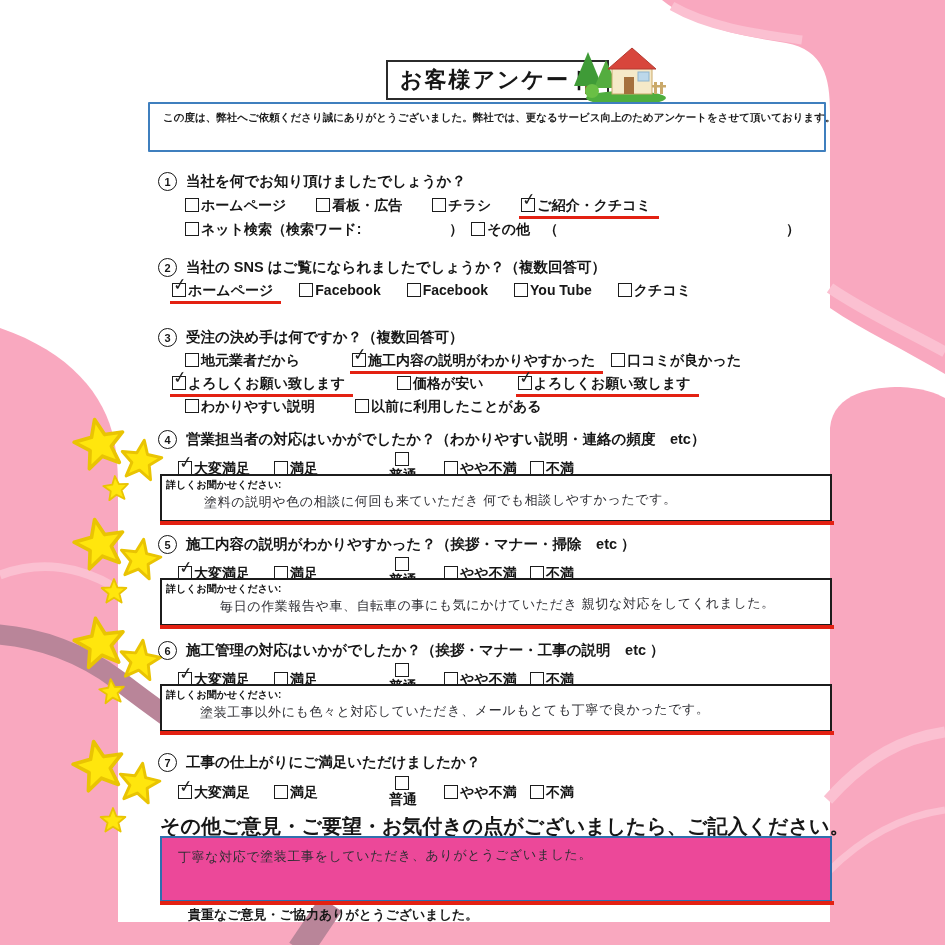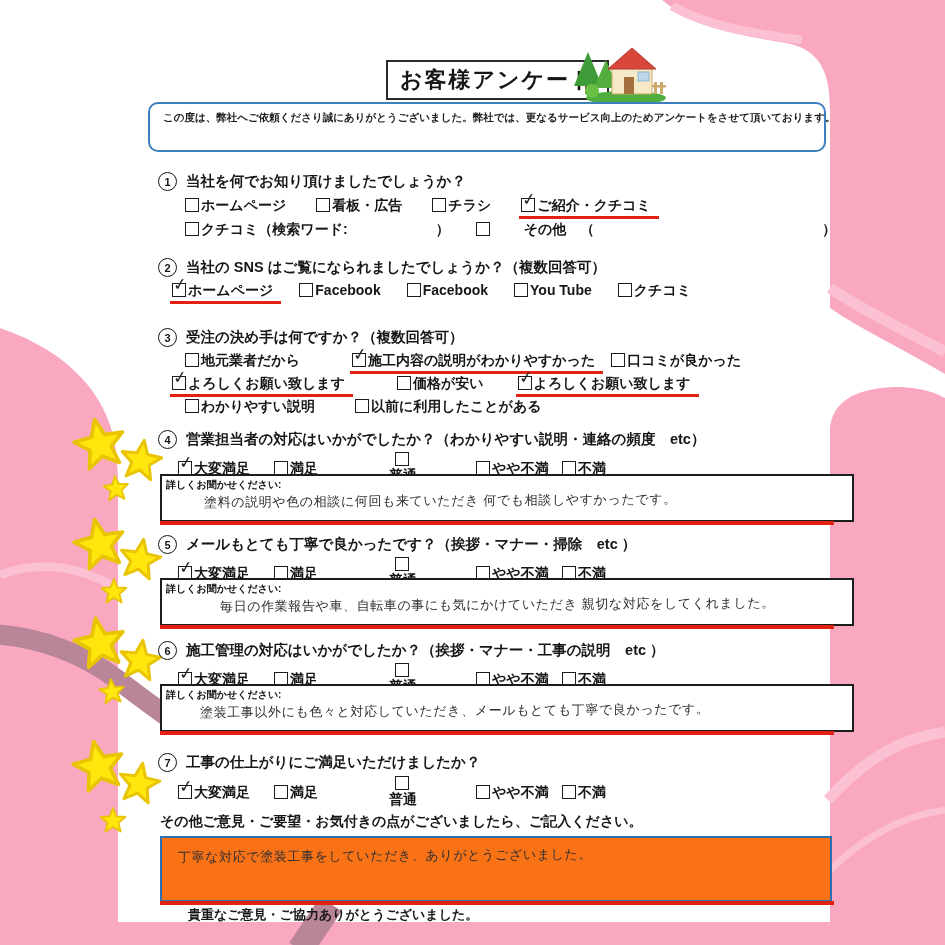--- a/index.html
+++ b/index.html
@@ -9,62 +9,62 @@
   .layer{position:absolute;left:0;top:0;}
   #content{position:absolute;left:0;top:0;width:945px;height:945px;z-index:3;color:#161616;}
 
   
   .title-box{position:absolute;left:386px;top:60px;border:2px solid #2b2b2b;background:#fff;
     padding:4px 12px;font-size:22px;font-weight:700;letter-spacing:2px;line-height:28px;}
   .house{position:absolute;left:568px;top:44px;}
 
   
   .intro-box{position:absolute;left:148px;top:102px;width:648px;height:36px;border:2px solid #3f7fbe;
-    border-radius:10px;padding:5px 13px;background:#fff;}
+    border-radius:1px;padding:5px 13px;background:#fff;}
   .intro-box p{margin:0;font-size:10.5px;font-weight:600;line-height:17px;white-space:nowrap;color:#1c1c1c;}
 
   
   .q-head{position:absolute;left:158px;display:flex;align-items:center;gap:9px;font-size:14.5px;font-weight:700;white-space:nowrap;}
   .qnum{width:17px;height:17px;border:1.5px solid #161616;border-radius:50%;display:inline-flex;
     align-items:center;justify-content:center;font-size:11px;font-weight:700;flex:0 0 auto;}
 
   
   .row{position:absolute;display:flex;align-items:center;font-size:14px;font-weight:700;white-space:nowrap;justify-content:flex-end;}
   .opt{display:inline-flex;align-items:center;position:relative;}
   .lb{line-height:18px;}
   .cb{position:relative;display:inline-block;width:12px;height:12px;border:1.7px solid #1c1c1c;
     margin-right:2px;flex:0 0 auto;background:#fff;}
   .tick{position:absolute;left:0px;top:-8px;font-style:normal;font-size:17px;font-weight:400;
     color:#222;transform:rotate(-8deg);line-height:1;}
   .opt.u::after{content:"";position:absolute;left:-2px;right:-8px;bottom:-5px;height:3.5px;background:#e32112;}
 
   #q1r1{gap:30px;} 
   #q1r2 .opt:nth-child(2){margin-left:88px;}
-  #q1r2 .opt:nth-child(3){margin-left:26px;gap:32px;}
+  #q1r2 .opt:nth-child(3){margin-left:8px;}
   #q1r2 .opt:nth-child(4){margin-left:228px;}
   #q2r1{gap:26px;}
   #q3r1 .opt:nth-child(2){margin-left:52px;}
   #q3r1 .opt:nth-child(3){margin-left:16px;}
   #q3r2 .opt:nth-child(2){margin-left:52px;}
   #q3r2 .opt:nth-child(3){margin-left:34px;}
   #q3r3 .opt:nth-child(2){margin-left:40px;}
   .row.sat .opt:nth-child(1){width:96px;}
   .row.sat .opt:nth-child(2){width:88px;}
   .row.sat .opt:nth-child(3){width:82px;flex-direction:column;}
-  .row.sat .opt:nth-child(4){width:86px;margin-left:32px;}
-
-  
-  .cbox{position:absolute;left:160px;width:668px;height:44px;border:2.4px solid #1c1c1c;background:#fff;padding-left:22px;}
+  .row.sat .opt:nth-child(4){width:86px;}
+
+  
+  .cbox{position:absolute;left:160px;width:668px;height:44px;border:2.4px solid #1c1c1c;background:#fff;}
   .cbox .pl{position:absolute;left:4px;top:2px;font-size:10px;font-weight:700;color:#111;}
   .hand{position:absolute;font-size:13px;letter-spacing:0.6px;color:#2e2e33;white-space:nowrap;
     transform:rotate(-0.4deg);font-weight:400;}
   .redbar{position:absolute;left:160px;width:674px;height:4px;background:#e32112;}
 
-  .other-label{position:absolute;left:160px;top:813px;font-size:14px;font-weight:700;white-space:nowrap;}
-  .bluebox{position:absolute;left:160px;top:836px;width:668px;height:62px;border:2px solid #2f6fae;background:#f97316;}
+  .other-label{position:absolute;left:160px;top:813px;font-size:20px;font-weight:700;white-space:nowrap;}
+  .bluebox{position:absolute;left:160px;top:836px;width:668px;height:62px;border:2px solid #2f6fae;background:#ec4899;}
   .footer-note{position:absolute;left:188px;top:906px;font-size:13px;font-weight:700;white-space:nowrap;}
 </style>
 </head>
 <body>
 
 <div id="canvas">
 
   <svg class="layer" width="945" height="945" style="z-index:1">
 
     <path d="M662,0 C700,30 745,36 786,43 C824,50 830,78 830,112 L830,308 C862,330 905,350 945,374 L945,0 Z" fill="#f9a8bf"></path>
@@ -145,21 +145,21 @@
         <span class="opt u">
           <span class="cb">
             <i class="tick">✓</i>
           </span>
           <span class="lb">ご紹介・クチコミ</span>
         </span>
       </div>
     <div class="row" id="q1r2" style="top:220px;left:185px">
         <span class="opt">
           <span class="cb"></span>
-          <span class="lb">クチコミ（検索ワード:</span>
+          <span class="lb">ネット検索（検索ワード:</span>
         </span>
         <span class="opt">
           <span class="lb">）</span>
         </span>
         <span class="opt">
           <span class="cb"></span>
           <span class="lb">その他　（</span>
         </span>
         <span class="opt">
           <span class="lb">）</span>
@@ -273,21 +273,21 @@
         </span>
       </div>
     <div class="cbox" style="top:474px">
       <span class="pl">詳しくお聞かせください:</span>
       <span class="hand" style="left:42px;top:16px">塗料の説明や色の相談に何回も来ていただき 何でも相談しやすかったです。</span>
     </div>
     <div class="redbar" style="top:521px"></div>
 
     <div class="q-head" style="top:535px">
       <span class="qnum">5</span>
-      <span>メールもとても丁寧で良かったです？（挨拶・マナー・掃除　etc ）</span>
+      <span>施工内容の説明がわかりやすかった？（挨拶・マナー・掃除　etc ）</span>
     </div>
     <div class="row sat" style="top:557px;left:178px">
         <span class="opt">
           <span class="cb">
             <i class="tick">✓</i>
           </span>
           <span class="lb">大変満足</span>
         </span>
         <span class="opt">
           <span class="cb"></span>

